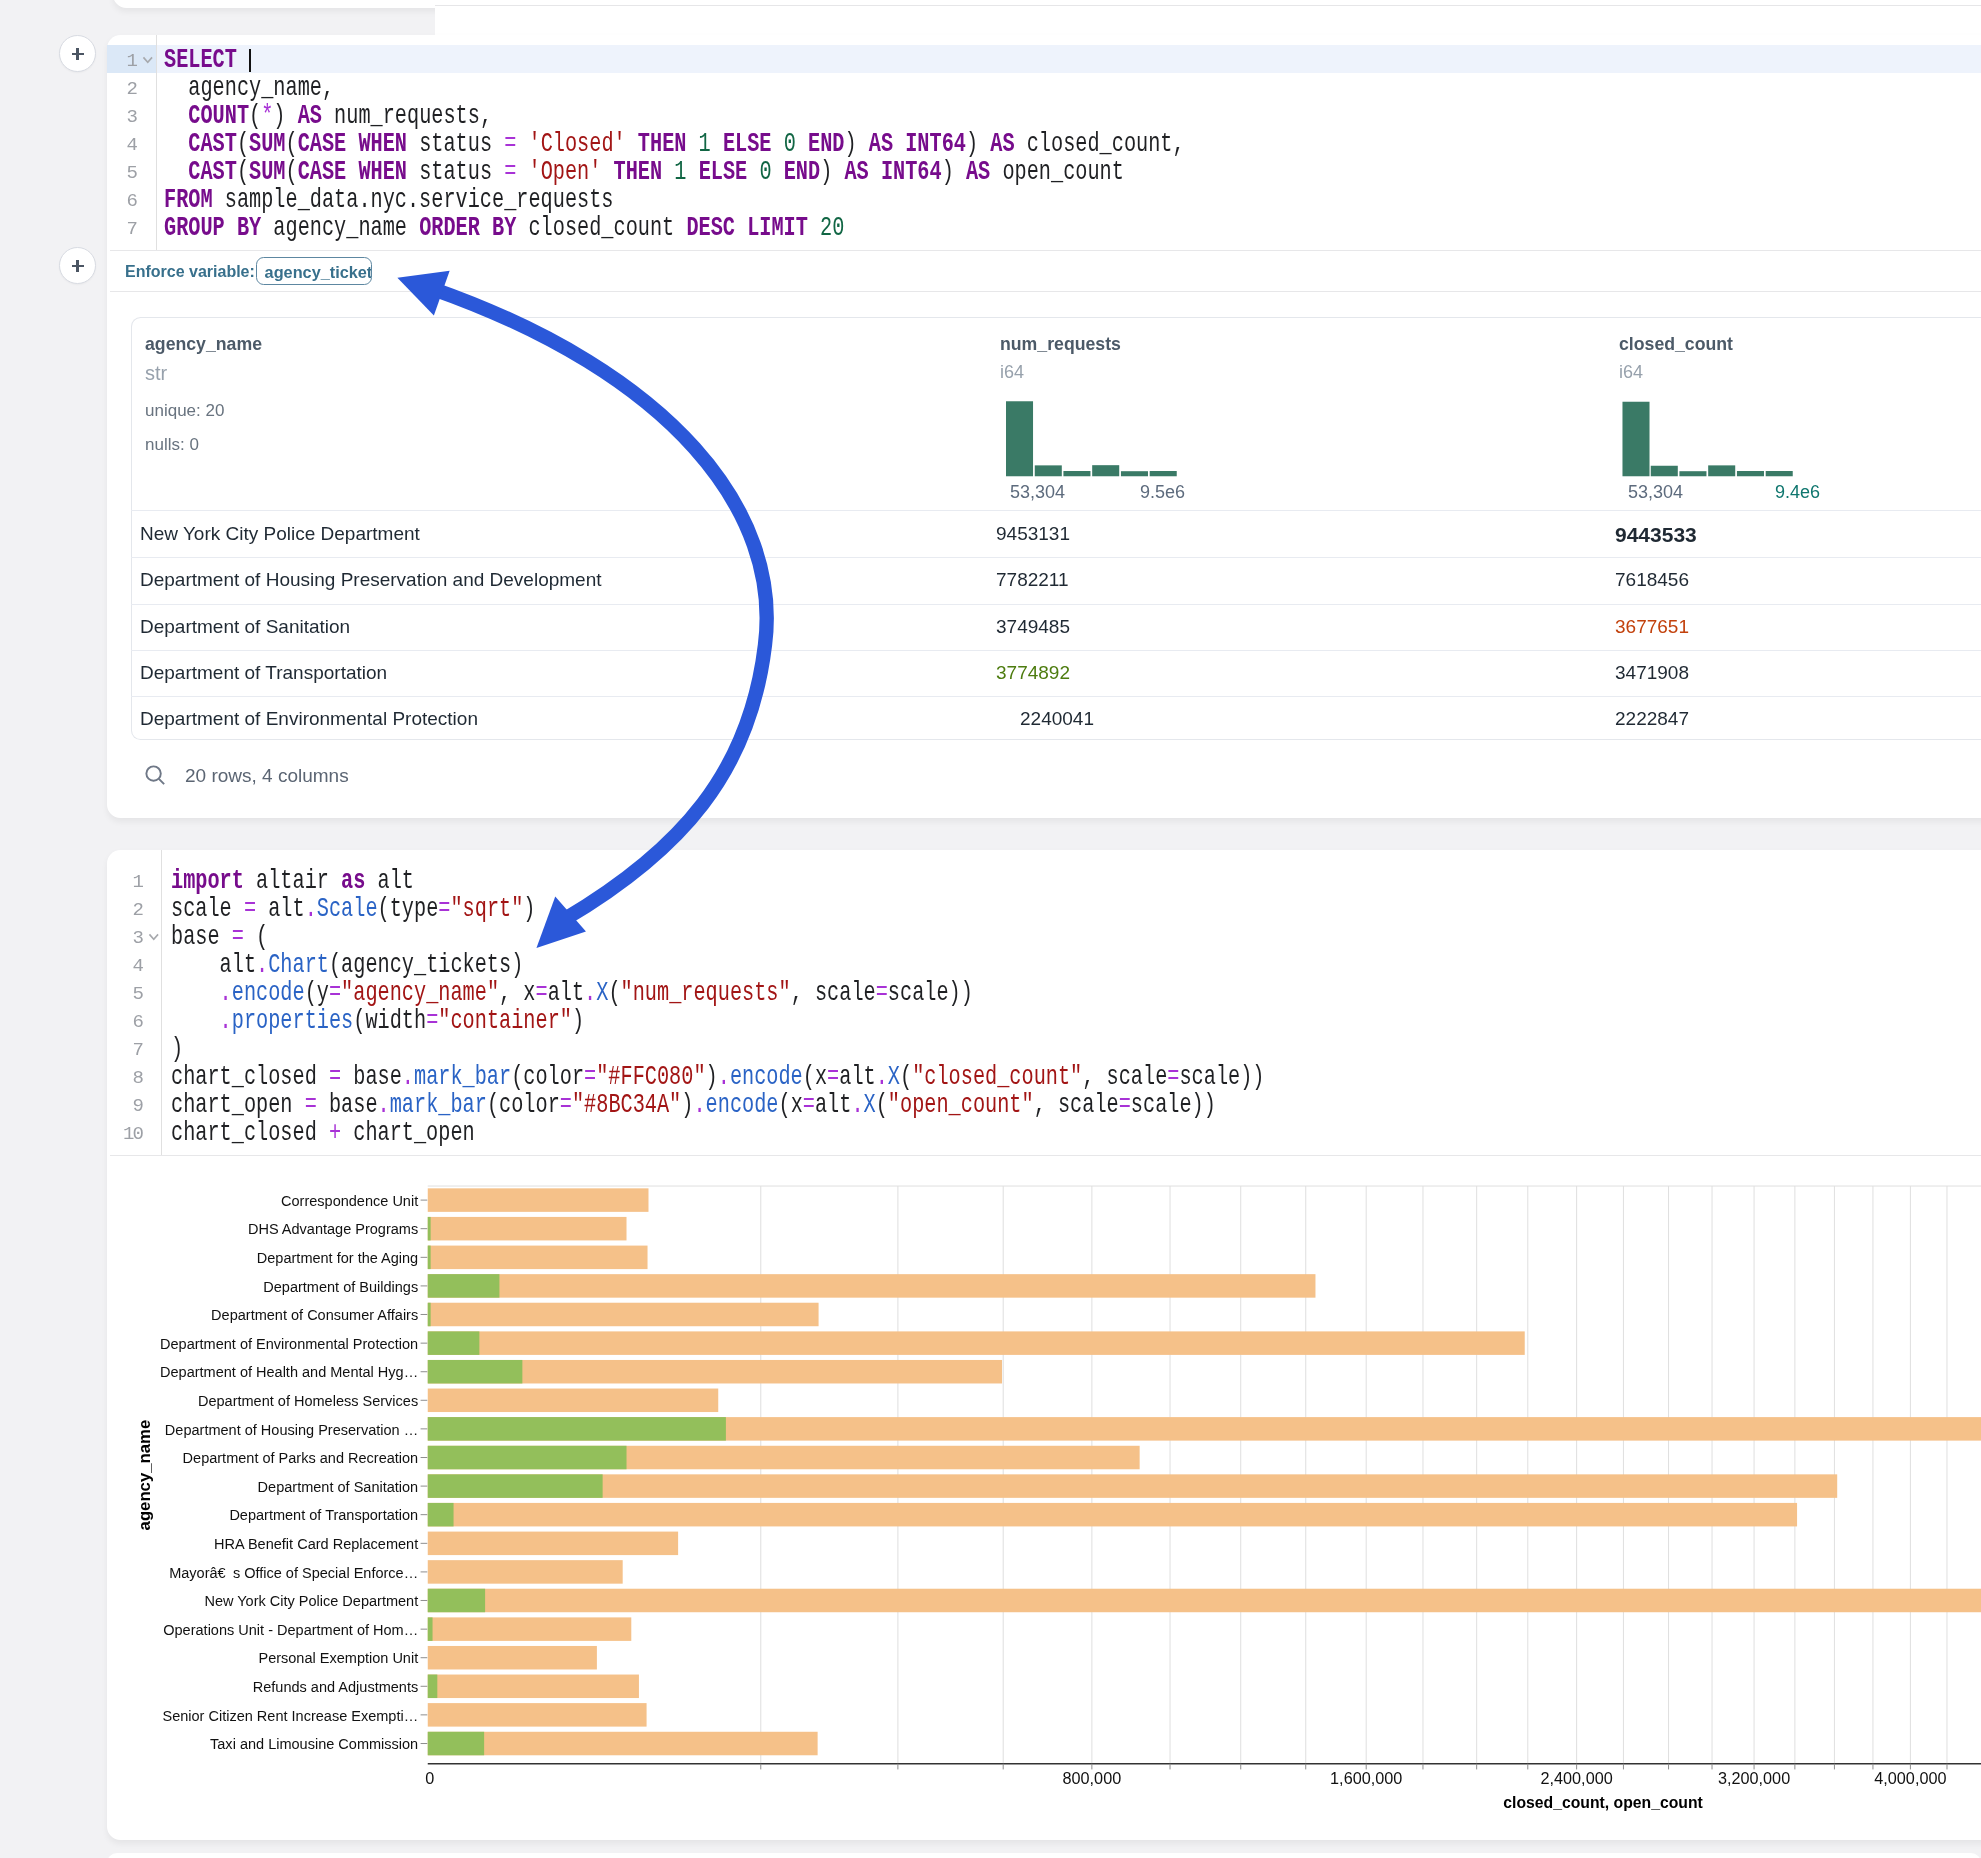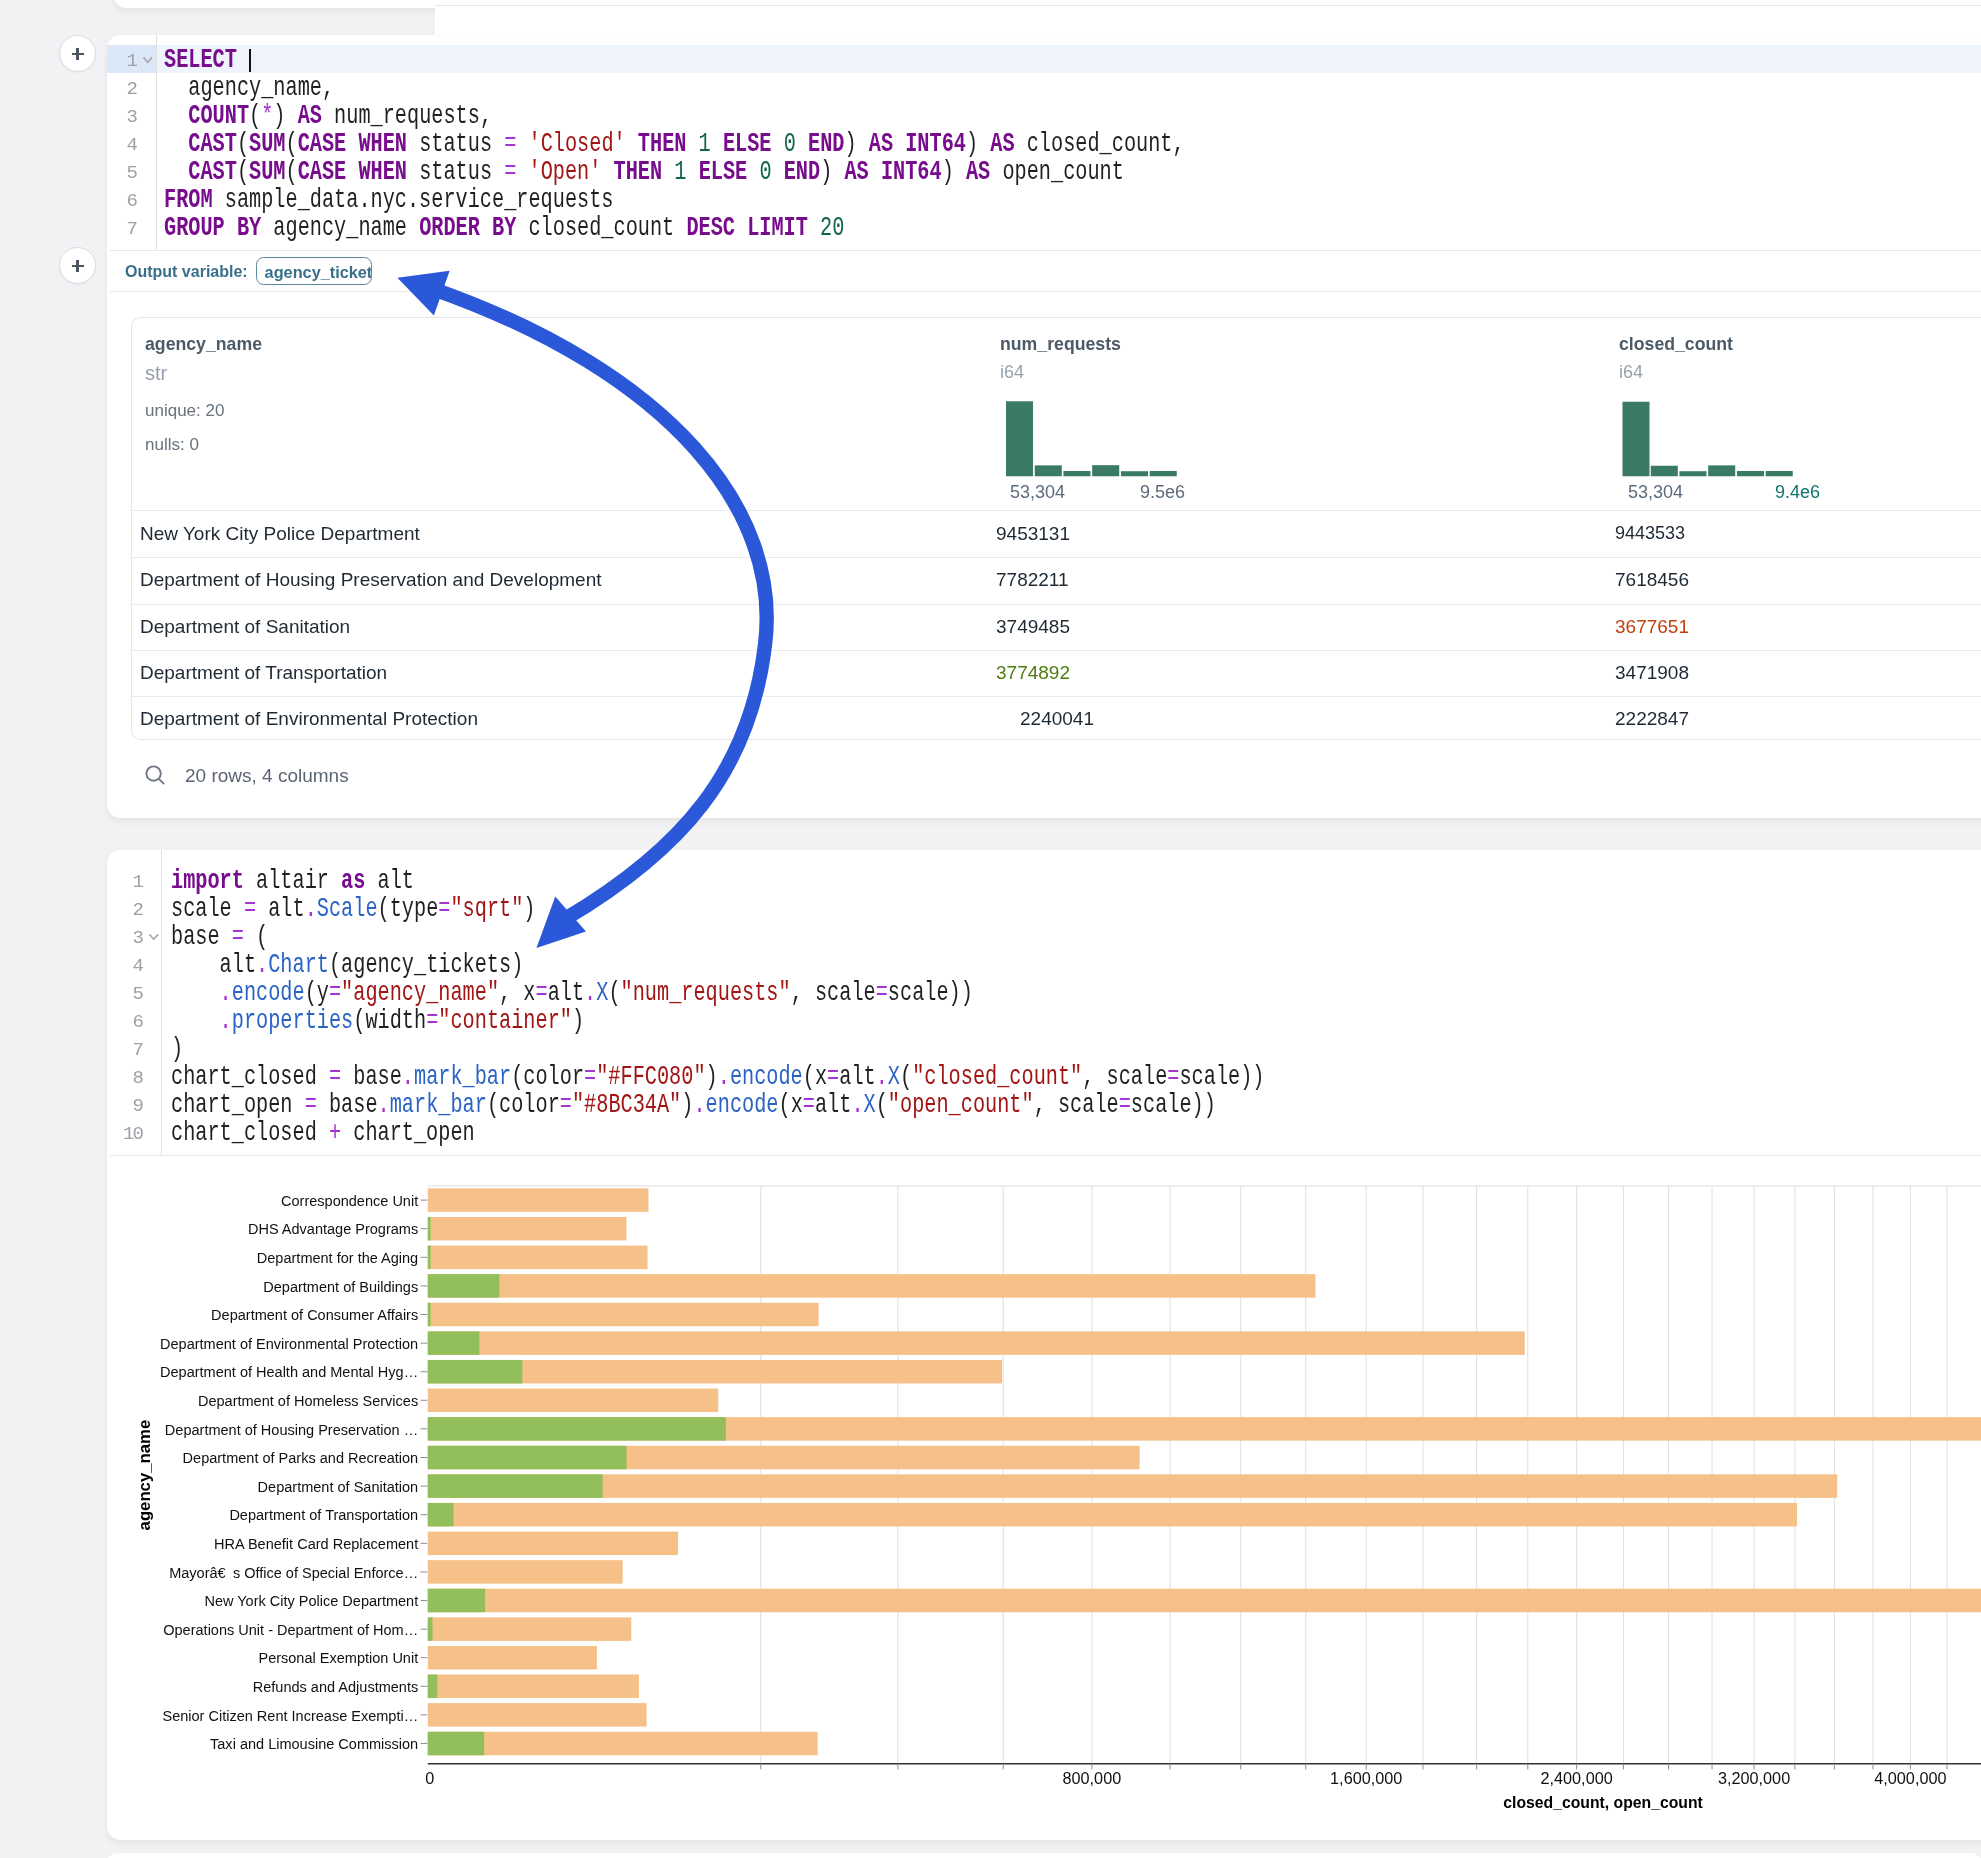--- a/index.html
+++ b/index.html
@@ -48,21 +48,21 @@
 
 <svg style="position:absolute; left:142px; top:55px;" width="11.5" height="9.6" viewBox="0 0 12 10">
     <polyline points="1.5,2.5 6,7.5 10.5,2.5" fill="none" stroke="#a7a9ad" stroke-width="1.7"></polyline>
   </svg>
 
 <div class="code" id="sql" style="left:164px; top:45px;"><div><span class="k">SELECT</span> </div><div>  agency_name,</div><div>  <span class="k">COUNT</span>(<span class="o">*</span>) <span class="k">AS</span> num_requests,</div><div>  <span class="k">CAST</span>(<span class="k">SUM</span>(<span class="k">CASE</span> <span class="k">WHEN</span> status <span class="o">=</span> <span class="s">'Closed'</span> <span class="k">THEN</span> <span class="n">1</span> <span class="k">ELSE</span> <span class="n">0</span> <span class="k">END</span>) <span class="k">AS</span> <span class="k">INT64</span>) <span class="k">AS</span> closed_count,</div><div>  <span class="k">CAST</span>(<span class="k">SUM</span>(<span class="k">CASE</span> <span class="k">WHEN</span> status <span class="o">=</span> <span class="s">'Open'</span> <span class="k">THEN</span> <span class="n">1</span> <span class="k">ELSE</span> <span class="n">0</span> <span class="k">END</span>) <span class="k">AS</span> <span class="k">INT64</span>) <span class="k">AS</span> open_count</div><div><span class="k">FROM</span> sample_data.nyc.service_requests</div><div><span class="k">GROUP</span> <span class="k">BY</span> agency_name <span class="k">ORDER</span> <span class="k">BY</span> closed_count <span class="k">DESC</span> <span class="k">LIMIT</span> <span class="n">20</span></div></div>
 
 <div style="position:absolute; left:249px; top:49px; width:1.9px; height:23px; background:#111;"></div>
 
 <div style="position:absolute; left:110px; top:250px; width:1872px; height:42px; border-top:1px solid #e7e7e9; border-bottom:1px solid #e7e7e9;"></div>
-<div class="uiblue" style="position:absolute; left:125px; top:263px; font-size:16px;">Output variable:</div>
+<div class="uiblue" style="position:absolute; left:125px; top:263px; font-size:16px;">Enforce variable:</div>
 <div style="position:absolute; left:256px; top:257px; width:116px; height:28px; border:1.4px solid #5d87a1; border-radius:7.6px; overflow:hidden; white-space:nowrap;">
   <span class="uiblue" style="font-size:16.3px; position:absolute; left:7.6px; top:4.8px;">agency_tickets</span>
 </div>
 
 <div class="plus" style="left:59px; top:35px;"></div>
 <div class="plus" style="left:59px; top:247px;"></div>
 
 <div style="position:absolute; left:131px; top:317px; width:1851px; height:423px; border:1px solid #e4e7ec; border-right:none; border-radius:9.6px 0 0 9.6px;"></div>
 <div id="tbl">
 
@@ -102,21 +102,21 @@
   <div style="position:absolute; left:1763px; top:482px; width:57px; text-align:right; font-size:18px; color:#0f766e;">9.4e6</div>
 
   <div class="sep" style="left:131px; top:510px; width:1851px; height:1px; background:#e8ebf1;"></div>
   <div class="sep" style="left:131px; top:557px; width:1851px; height:1px; background:#e8ebf1;"></div>
   <div class="sep" style="left:131px; top:604px; width:1851px; height:1px; background:#e8ebf1;"></div>
   <div class="sep" style="left:131px; top:650px; width:1851px; height:1px; background:#e8ebf1;"></div>
   <div class="sep" style="left:131px; top:696px; width:1851px; height:1px; background:#e8ebf1;"></div>
 
   <div style="position:absolute; left:140px; top:523px; font-size:19px; color:#1f2933;">New York City Police Department</div>
   <div style="position:absolute; left:996px; top:523px; font-size:19px; color:#1f2933;">9453131</div>
-  <div style="position:absolute; left:1615px; top:523px; font-size:18px; color:#1f2933;">9443533</div>
+  <div style="position:absolute; left:1615px; top:523px; font-size:21px; color:#1f2933;font-weight:bold;">9443533</div>
 
   <div style="position:absolute; left:140px; top:569px; font-size:19px; color:#1f2933;">Department of Housing Preservation and Development</div>
   <div style="position:absolute; left:996px; top:569px; font-size:19px; color:#1f2933;">7782211</div>
   <div style="position:absolute; left:1615px; top:569px; font-size:19px; color:#1f2933;">7618456</div>
 
   <div style="position:absolute; left:140px; top:616px; font-size:19px; color:#1f2933;">Department of Sanitation</div>
   <div style="position:absolute; left:996px; top:616px; font-size:19px; color:#1f2933;">3749485</div>
   <div style="position:absolute; left:1615px; top:616px; font-size:19px; color:#c2410c;">3677651</div>
 
   <div style="position:absolute; left:140px; top:662px; font-size:19px; color:#1f2933;">Department of Transportation</div>

